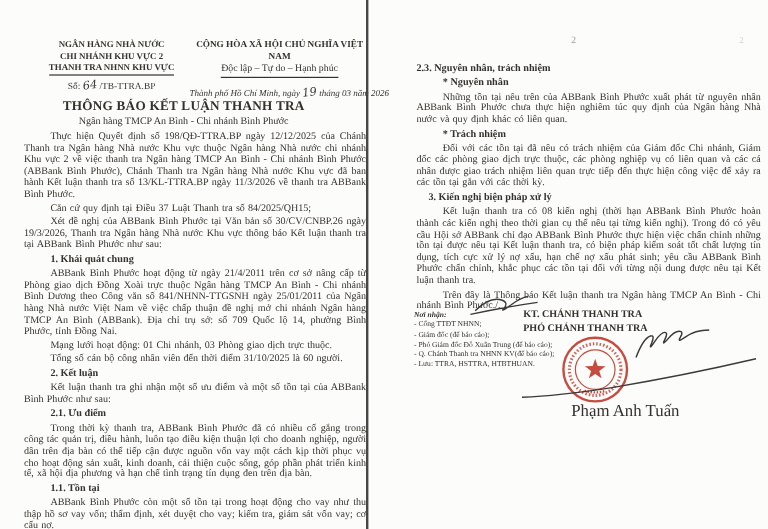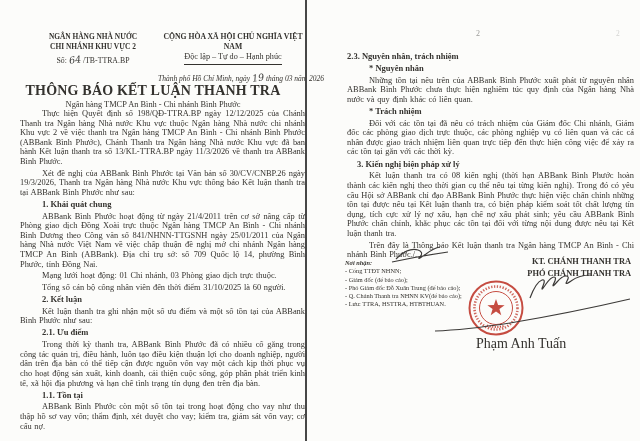--- a/index.html
+++ b/index.html
@@ -18,54 +18,55 @@
   .hand{display:inline-block;font-style:italic;transform:rotate(-7deg);font-size:9.5px;
         font-family:"DejaVu Serif",serif;color:#3a3a38;}
   .hdr-right{position:absolute;left:158px;top:20px;width:150px;text-align:center;
              font-size:7.6px;line-height:10px;}
   .hdr-right .l1{font-weight:bold;font-size:7.7px;}
   .hdr-right .l2{font-weight:normal;font-size:8.2px;display:inline-block;
                  border-bottom:0.8px solid #34322e;padding-bottom:1.5px;}
   .date-line{margin-top:8px;font-style:italic;font-size:7.5px;white-space:nowrap;}
 
   .title-block{position:absolute;left:0;top:71px;width:306px;text-align:center;}
-  .doc-title{font-weight:bold;font-size:14px;letter-spacing:0.2px;}
+  .doc-title{font-weight:bold;font-size:11px;letter-spacing:0.2px;}
   .doc-subtitle{font-size:8.4px;margin-top:1px;font-family:Liberation Serif, serif;}
 
   .body1{position:absolute;left:20px;top:95px;width:285px;}
   .body2{position:absolute;left:39px;top:37px;width:287px;}
   .body1 p,.body2 p{margin:2px 0 0 0;font-size:8.4px;line-height:9.6px;
                     text-align:justify;text-indent:22px;word-spacing:0.6px;}
   .body1 h3,.body2 h3{margin:2.5px 0 0 0;font-size:8.5px;line-height:9.8px;
                       font-weight:bold;text-indent:22px;}
   .noindent{text-indent:0 !important;}
 
   .page-num{position:absolute;left:160px;top:17px;width:20px;text-align:center;
             color:#9a9a98;font-size:8px;}
   .artifact{position:absolute;left:308px;top:17px;color:#c2c2c0;font-size:7.5px;opacity:.7;}
 
   .recipients{position:absolute;left:37px;top:247px;width:150px;
               font-size:6.3px;line-height:8.3px;}
   .recipients .rt{font-weight:bold;font-style:italic;}
-  .sig-titles{position:absolute;left:128px;top:244px;width:195px;text-align:right;
+  .sig-titles{position:absolute;left:128px;top:244px;width:195px;text-align:left;
               font-weight:bold;font-size:8.4px;line-height:12px;}
   .signer{position:absolute;left:168px;top:324px;width:140px;
           font-weight:normal;font-size:14px;}
   .overlay{position:absolute;left:0;top:0;width:332px;height:441px;pointer-events:none;}
 </style>
 </head>
 <body>
 
 <div class="sheet">
 
   <div class="page page1">
 
     <div class="hdr-left">
       <div>NGÂN HÀNG NHÀ NƯỚC</div>
       <div>CHI NHÁNH KHU VỰC 2</div>
+      <div><span class="u">THANH TRA NHNN KHU VỰC</span></div>
       <div class="so-line">
         <span>Số:</span>
         <span class="hand">64</span>
         <span>/TB-TTRA.BP</span>
       </div>
     </div>
 
     <div class="hdr-right">
       <div class="l1">CỘNG HÒA XÃ HỘI CHỦ NGHĨA VIỆT NAM</div>
       <div><span class="l2">Độc lập – Tự do – Hạnh phúc</span></div>
@@ -76,20 +77,21 @@
       </div>
     </div>
 
     <div class="title-block">
       <div class="doc-title">THÔNG BÁO KẾT LUẬN THANH TRA</div>
       <div class="doc-subtitle">Ngân hàng TMCP An Bình - Chi nhánh Bình Phước</div>
     </div>
 
     <div class="body1">
       <p>Thực hiện Quyết định số 198/QĐ-TTRA.BP ngày 12/12/2025 của Chánh Thanh tra Ngân hàng Nhà nước Khu vực thuộc Ngân hàng Nhà nước chi nhánh Khu vực 2 về việc thanh tra Ngân hàng TMCP An Bình - Chi nhánh Bình Phước (ABBank Bình Phước), Chánh Thanh tra Ngân hàng Nhà nước Khu vực đã ban hành Kết luận thanh tra số 13/KL-TTRA.BP ngày 11/3/2026 về thanh tra ABBank Bình Phước.</p>
+      <p>Căn cứ quy định tại Điều 37 Luật Thanh tra số 84/2025/QH15;</p>
       <p>Xét đề nghị của ABBank Bình Phước tại Văn bản số 30/CV/CNBP.26 ngày 19/3/2026, Thanh tra Ngân hàng Nhà nước Khu vực thông báo Kết luận thanh tra tại ABBank Bình Phước như sau:</p>
       <h3>1. Khái quát chung</h3>
       <p>ABBank Bình Phước hoạt động từ ngày 21/4/2011 trên cơ sở nâng cấp từ Phòng giao dịch Đồng Xoài trực thuộc Ngân hàng TMCP An Bình - Chi nhánh Bình Dương theo Công văn số 841/NHNN-TTGSNH ngày 25/01/2011 của Ngân hàng Nhà nước Việt Nam về việc chấp thuận đề nghị mở chi nhánh Ngân hàng TMCP An Bình (ABBank). Địa chỉ trụ sở: số 709 Quốc lộ 14, phường Bình Phước, tỉnh Đồng Nai.</p>
       <p>Mạng lưới hoạt động: 01 Chi nhánh, 03 Phòng giao dịch trực thuộc.</p>
       <p>Tổng số cán bộ công nhân viên đến thời điểm 31/10/2025 là 60 người.</p>
       <h3>2. Kết luận</h3>
       <p>Kết luận thanh tra ghi nhận một số ưu điểm và một số tồn tại của ABBank Bình Phước như sau:</p>
       <h3>2.1. Ưu điểm</h3>
       <p>Trong thời kỳ thanh tra, ABBank Bình Phước đã có nhiều cố gắng trong công tác quản trị, điều hành, luôn tạo điều kiện thuận lợi cho doanh nghiệp, người dân trên địa bàn có thể tiếp cận được nguồn vốn vay một cách kịp thời phục vụ cho hoạt động sản xuất, kinh doanh, cải thiện cuộc sống, góp phần phát triển kinh tế, xã hội địa phương và hạn chế tình trạng tín dụng đen trên địa bàn.</p>
       <h3>1.1. Tồn tại</h3>

